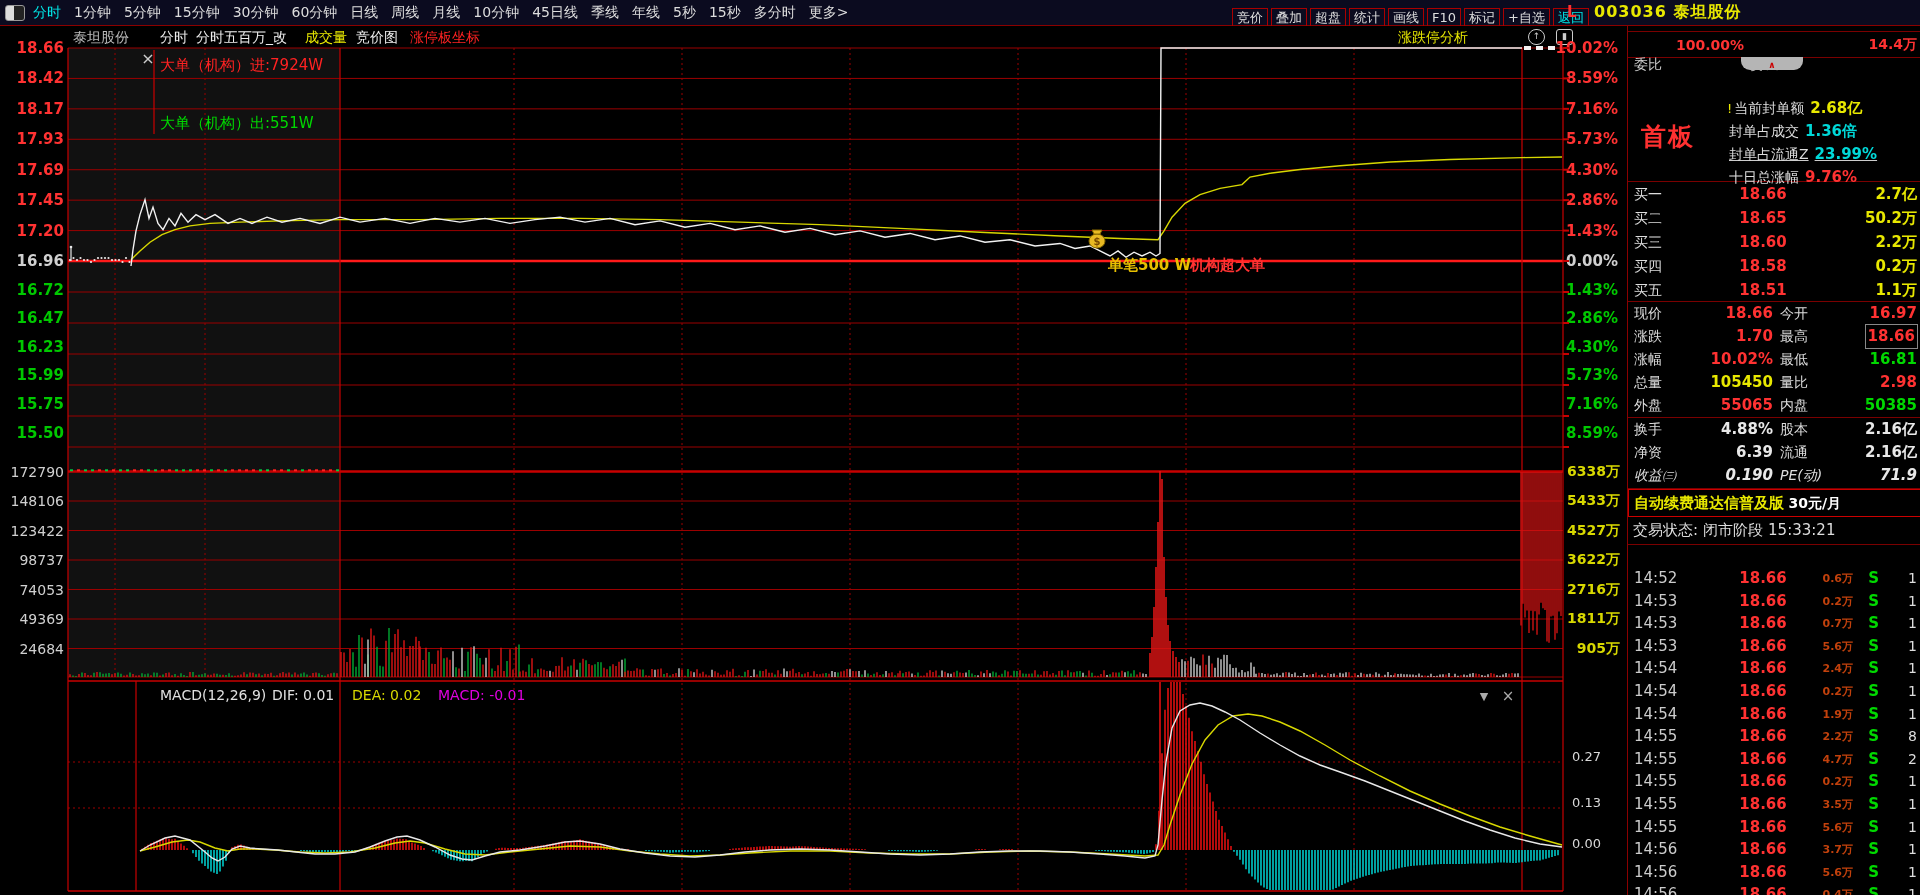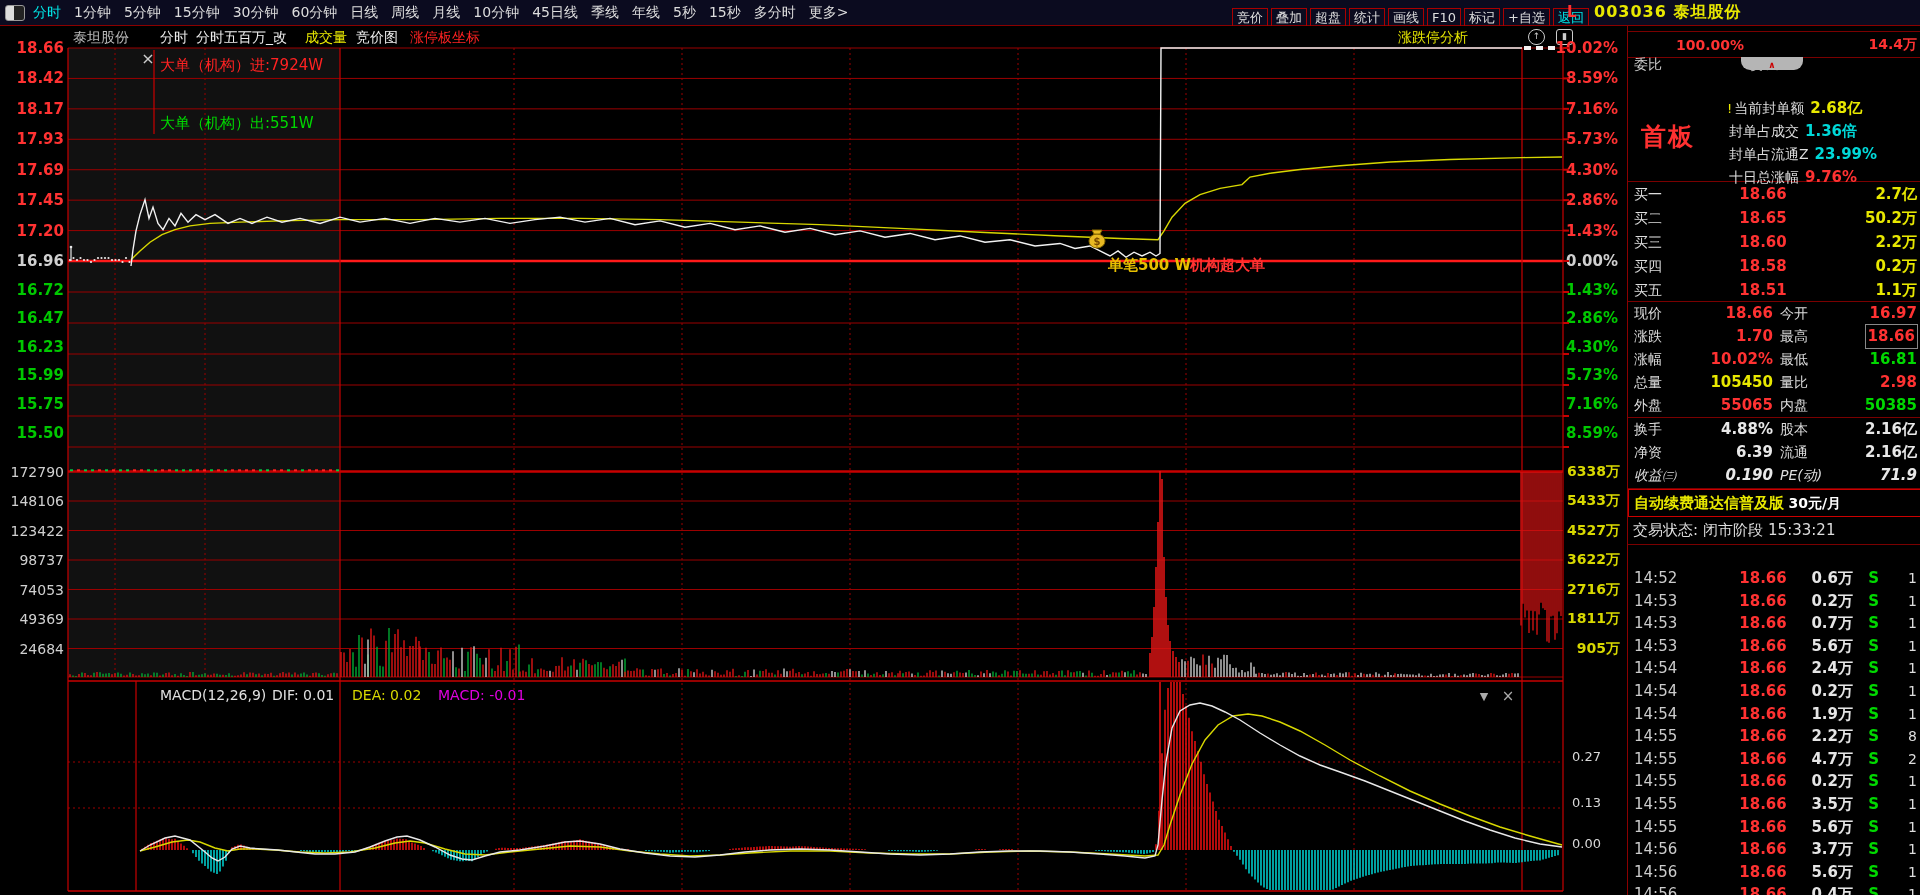--- a/index.html
+++ b/index.html
@@ -52,21 +52,21 @@
   .boxed{outline:1px solid #888;padding:0 2px;}
   #banner{top:463px;height:28px;border:1px solid #cc0000;line-height:26px;white-space:nowrap;}
   #banner .b1{color:#e8e800;font-size:15px;font-weight:bold;margin-left:5px;}
   #banner .b2{color:#ffffff;font-size:14px;font-weight:bold;}
   #status{top:491px;height:28px;line-height:27px;white-space:nowrap;border-bottom:1px solid #7a0000;}
   #status span{color:#ddd;font-size:15px;margin-left:5px;}
   #ticks{position:absolute;top:519px;left:0;width:293px;height:350px;overflow:hidden;margin-top:22px;}
   .tick{position:absolute;left:0;width:293px;height:23px;line-height:23px;}
   .tick .tt{position:absolute;left:6px;color:#ccc;font-size:15px;}
   .tick .tp{position:absolute;left:100px;width:70px;text-align:center;color:#ff3232;font-weight:bold;font-size:15px;}
-  .tick .tv{position:absolute;right:68px;color:#e5e5e5;font-weight:bold;font-size:15px;}
+  .tick .tv{position:absolute;right:68px;color:#c2410c;font-weight:bold;font-size:11px;}
   .tick .ts{position:absolute;right:42px;color:#00d800;font-weight:bold;font-size:15px;}
   .tick .tn{position:absolute;right:4px;color:#ddd;font-size:14px;}
 </style>
 </head>
 <body>
 
 <div id="topbar">
   <div class="winicon"></div>
   <div id="menu" style="display:flex;">
       <span class="menu-item active">分时</span>
@@ -1208,21 +1208,21 @@
     <span class="v" id="weibi-v">100.00%</span>
     <span class="lab" id="weicha-l">委差</span>
     <span class="v" id="weicha-v">14.4万</span>
   </div>
   <div class="sect" id="sec-board">
     <div id="collapse-tab"><span>∧</span></div>
     <div id="board-badge">首板</div>
     <div id="board-rows">
         <div class="brow" style="top: 22px;"><span class="bang">!</span><span class="bl">当前封单额</span><span class="bv c-yellow">2.68亿</span></div>
         <div class="brow" style="top: 45px;"><span class="bang"></span><span class="bl">封单占成交</span><span class="bv c-cyan">1.36倍</span></div>
-        <div class="brow" style="top: 68px;"><span class="bang"></span><span class="bl">封单占流通Z</span><span class="bv c-cyan">23.99%</span></div>
+        <div class="brow" style="top: 68px; text-decoration: underline;"><span class="bang"></span><span class="bl">封单占流通Z</span><span class="bv c-cyan">23.99%</span></div>
         <div class="brow" style="top: 91px;"><span class="bang"></span><span class="bl">十日总涨幅</span><span class="bv c-red">9.76%</span></div>
       </div>
   </div>
   <div class="sect" id="sec-buy">
       <div class="buyrow" style="top: 0px;">
         <span class="bn">买一</span>
         <span class="bp">18.66</span>
         <span class="bv2">2.7亿</span>
       </div>
       <div class="buyrow" style="top: 24px;">

